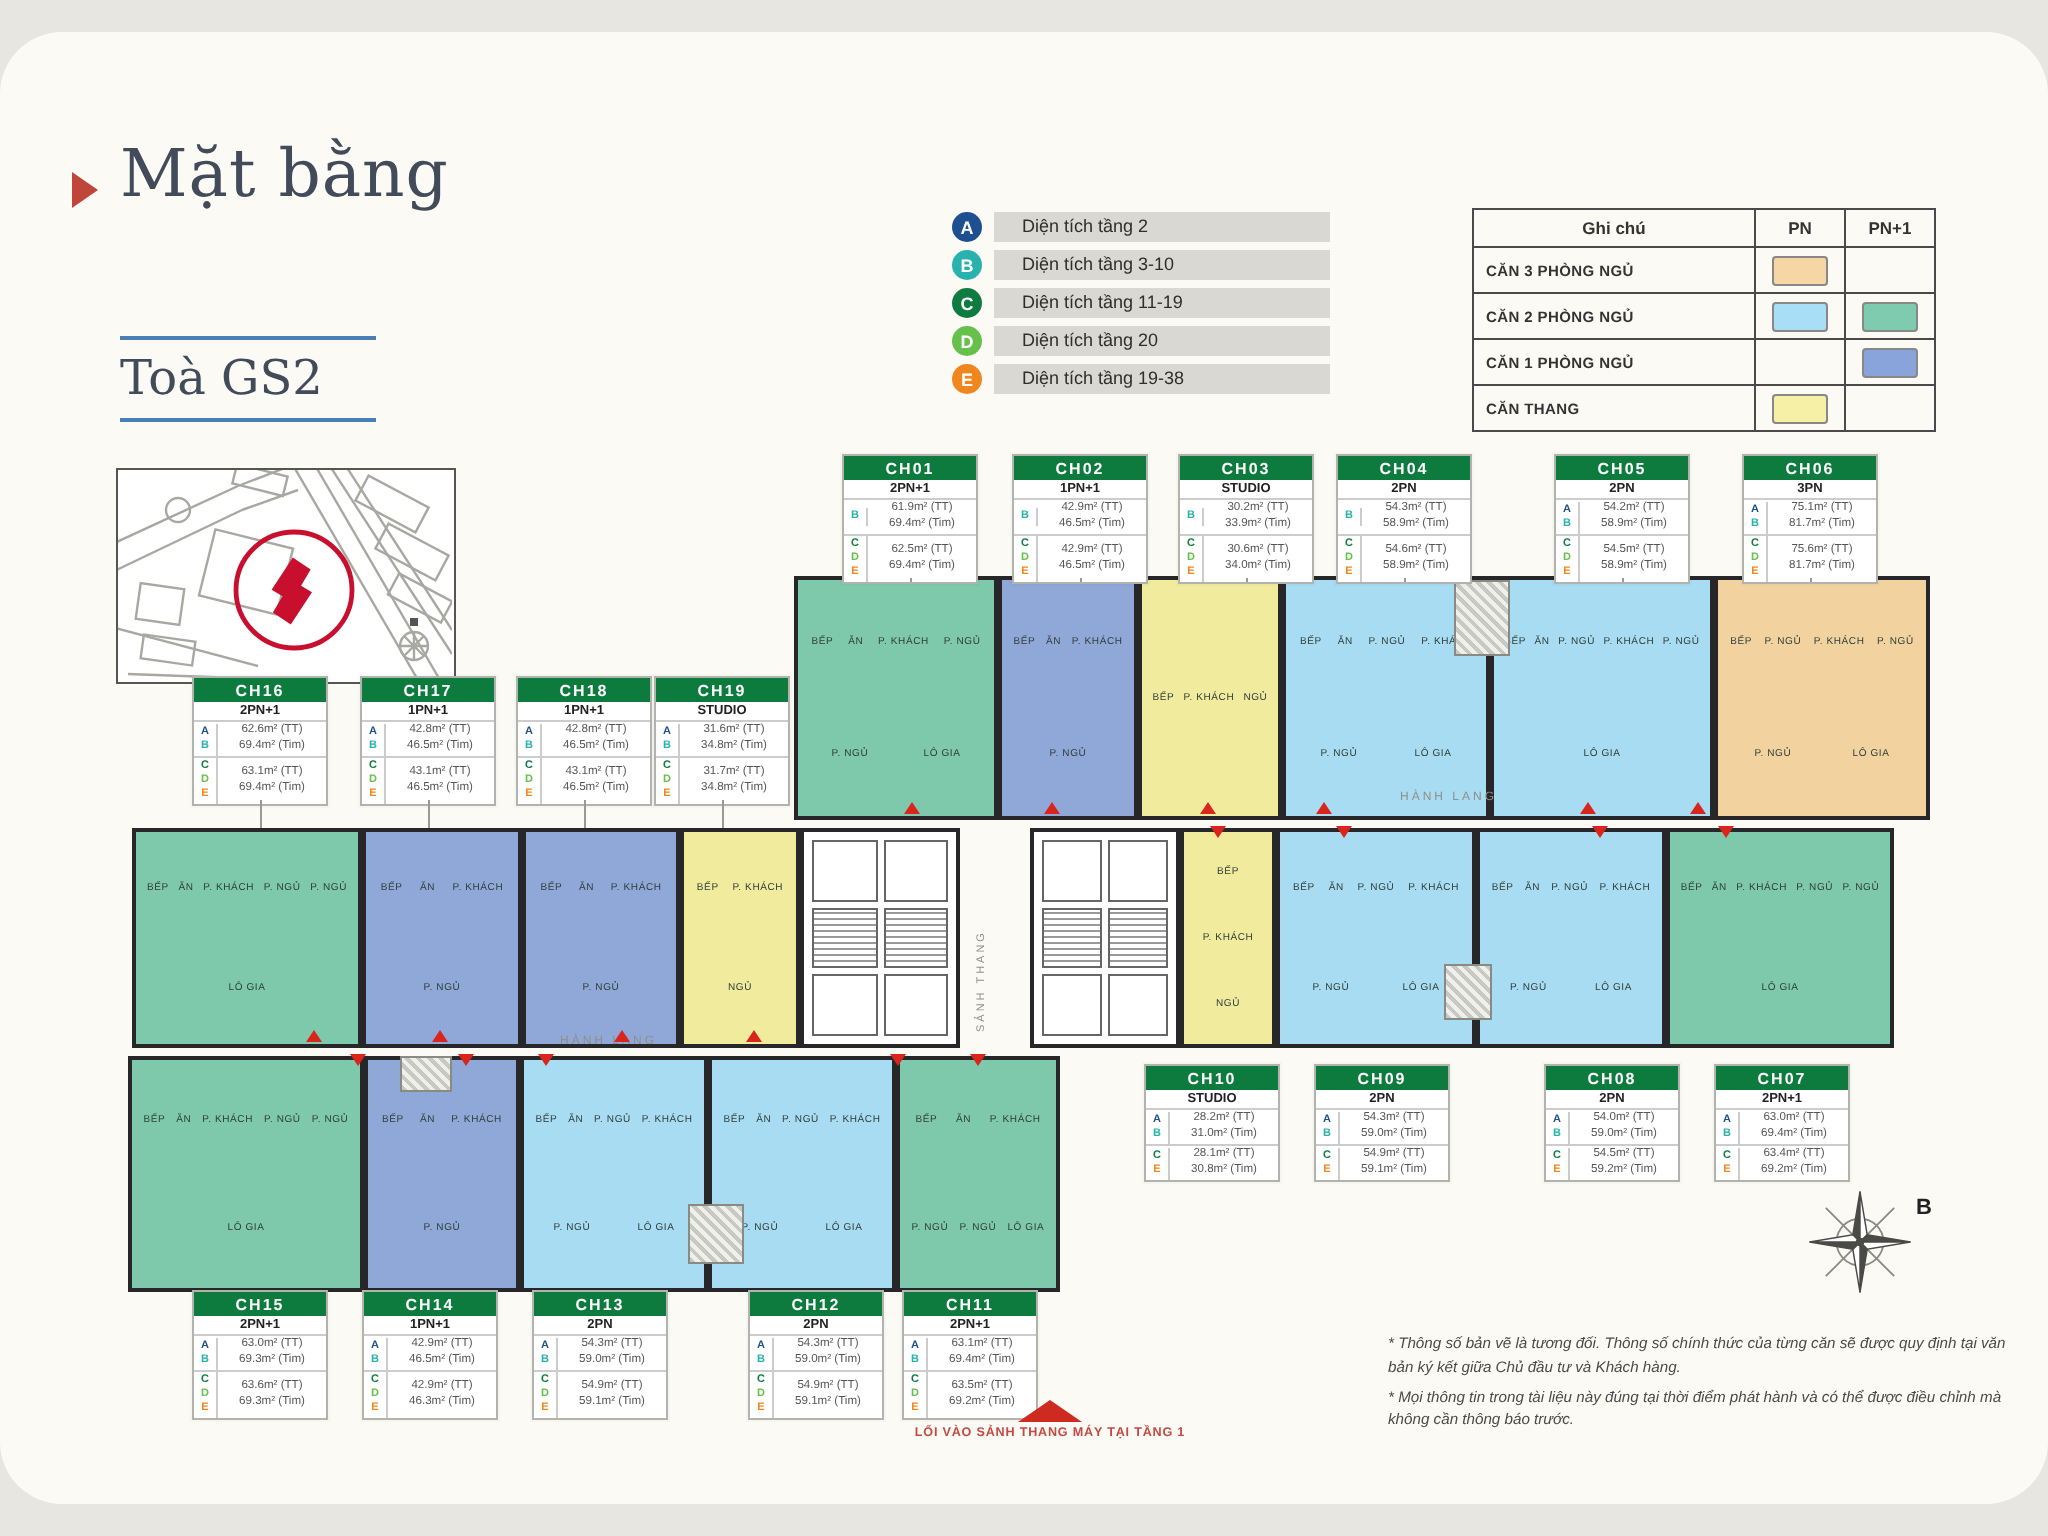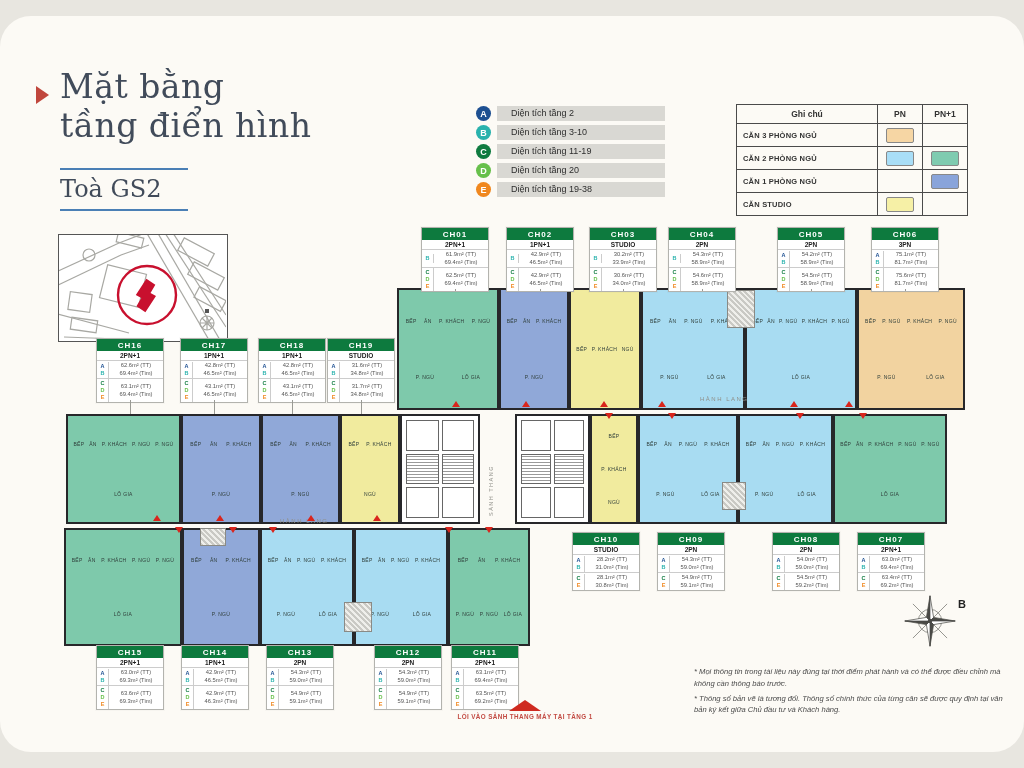--- a/index.html
+++ b/index.html
@@ -79,21 +79,20 @@
   .compass-b{position:absolute;left:958px;top:582px;font-size:11px;font-weight:bold;color:#222;}
 </style>
 </head>
 <body>
 
 <div id="stage">
 
   <div class="title-arrow"></div>
   <div class="page-title">
     <div>Mặt bằng</div>
-    <div>tầng điển hình</div>
   </div>
   <div class="tower-block">
     <div class="bar"></div>
     <div class="tower-name">Toà GS2</div>
     <div class="bar"></div>
   </div>
 
   <div class="minimap">
     <svg width="167" height="105" viewBox="0 0 167 105">
       <g stroke="#a8a8a3" stroke-width="1.2" fill="none">
@@ -167,21 +166,21 @@
           <td class="lab">CĂN 2 PHÒNG NGỦ</td>
           <td class="sw"><span class="swatch" style="background: rgb(169, 222, 247);"></span></td>
           <td class="sw"><span class="swatch" style="background: rgb(127, 203, 176);"></span></td>
         </tr>
         <tr>
           <td class="lab">CĂN 1 PHÒNG NGỦ</td>
           <td class="sw"></td>
           <td class="sw"><span class="swatch" style="background: rgb(137, 164, 218);"></span></td>
         </tr>
         <tr>
-          <td class="lab">CĂN STUDIO</td>
+          <td class="lab">CĂN THANG</td>
           <td class="sw"><span class="swatch" style="background: rgb(246, 240, 166);"></span></td>
           <td class="sw"></td>
         </tr>
       </tbody>
   </table>
 
   <div id="plan-layer">
       <div class="plan-unit" style="left: 397px; top: 272px; width: 102px; height: 122px; background: rgb(126, 201, 171);">
         <span class="room-label">BẾP</span>
         <span class="room-label">ĂN</span>
@@ -861,17 +860,17 @@
     </svg>
   </div>
   <div class="compass-b">B</div>
 
   <div class="entry">
     <div class="tri"></div>
     <div class="entry-label">LỐI VÀO SẢNH THANG MÁY TẠI TẦNG 1</div>
   </div>
 
   <div class="footnotes">
+    <p>* Thông số bản vẽ là tương đối. Thông số chính thức của từng căn sẽ được quy định tại văn bản ký kết giữa Chủ đầu tư và Khách hàng.</p>
     <p>* Mọi thông tin trong tài liệu này đúng tại thời điểm phát hành và có thể được điều chỉnh mà không cần thông báo trước.</p>
-    <p>* Thông số bản vẽ là tương đối. Thông số chính thức của từng căn sẽ được quy định tại văn bản ký kết giữa Chủ đầu tư và Khách hàng.</p>
   </div>
 
 </div>
 
 </body></html>

